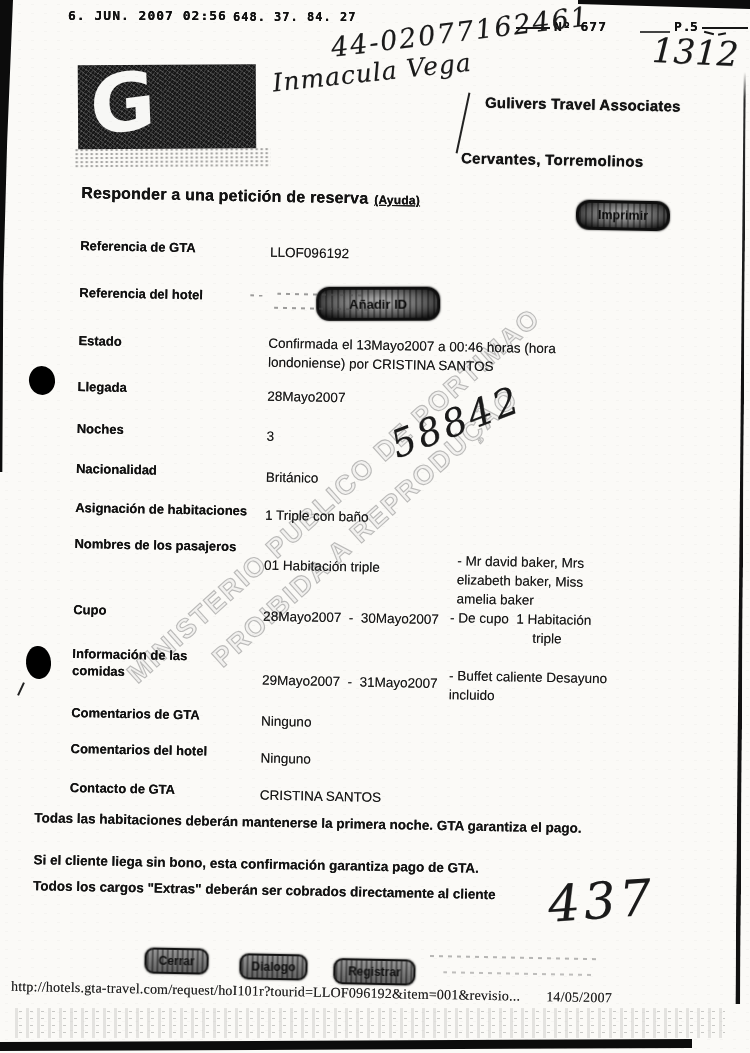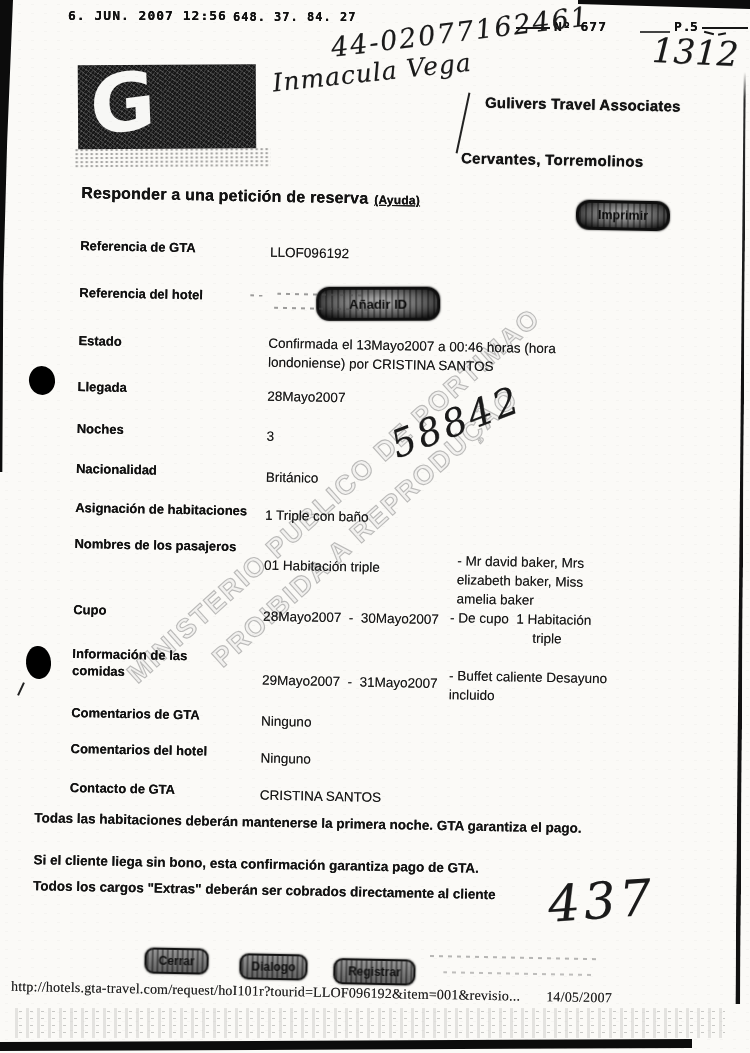--- a/index.html
+++ b/index.html
@@ -78,21 +78,21 @@
     background-size:11px 7px,auto;}
 </style>
 </head>
 <body>
 
 <div class="abs watermark">
   <div>MINISTERIO PUBLICO DE PORTIMAO</div>
   <div class="wm2">PROIBIDA A REPRODUÇÃO</div>
 </div>
 
-<div class="abs faxline" style="left:68px;top:8px;font-size:13px;">6. JUN. 2007 12:56</div>
+<div class="abs faxline" style="left:68px;top:8px;font-size:13px;">6. JUN. 2007 02:56</div>
 <div class="abs faxline" style="left:233px;top:10px;font-size:12px;">648. 37. 84. 27</div>
 <div class="abs penline" style="left:516px;top:27px;width:34px;"></div>
 <div class="abs faxline" style="left:554px;top:19px;font-size:13px;">Nº 677</div>
 <div class="abs penline" style="left:640px;top:31px;width:30px;opacity:.8;"></div>
 <div class="abs faxline" style="left:674px;top:19px;font-size:13px;">P.</div>
 <div class="abs faxline" style="left:690px;top:19px;font-size:13px;">5</div>
 <div class="abs penline" style="left:702px;top:27px;width:46px;"></div>
 <div class="abs penline" style="left:704px;top:32px;width:10px;transform:rotate(14deg);"></div>
 <div class="abs penline" style="left:718px;top:33px;width:8px;transform:rotate(-10deg);"></div>
 

